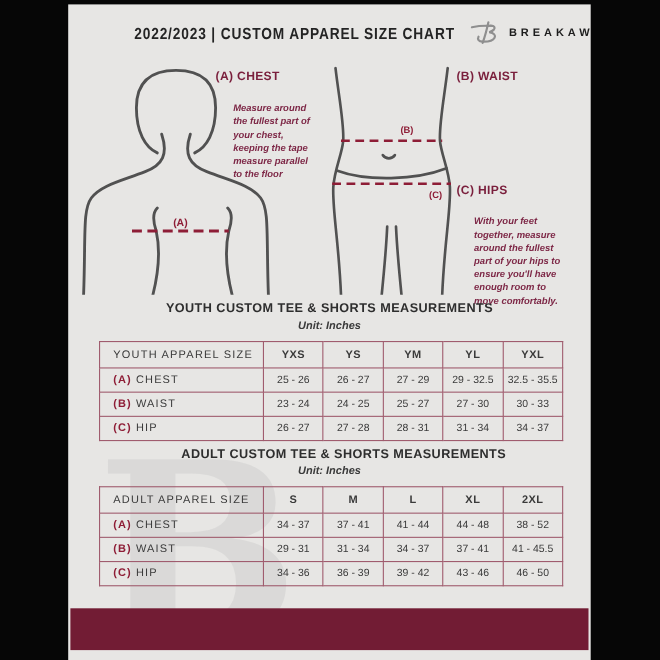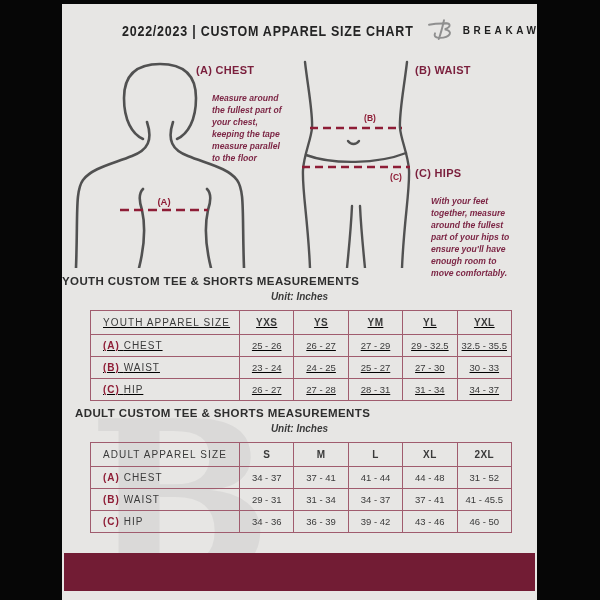--- a/index.html
+++ b/index.html
@@ -25,33 +25,33 @@
   .brand-text{font-size:10px;font-weight:700;color:#1d1d1d;letter-spacing:3.6px;}
   
   .fig{position:absolute;}
   .inst{position:absolute;}
   .inst h3{margin:0 0 6px 0;font-size:11px;font-weight:800;color:#7a1f3c;letter-spacing:0.3px;}
   .inst p{margin:16px;font-size:8.6px;font-style:italic;font-weight:600;color:#7d2746;line-height:1.4;}
   .inst-a{left:134px;top:60px;width:110px;}
   .inst-b{left:353px;top:60px;width:116px;}
   .inst-c{left:353px;top:163px;width:118px;}
   
-  .tbl-title{position:absolute;left:0;width:100%;font-size:11.5px;font-weight:700;color:#2e2e2e;letter-spacing:0.4px;}
+  .tbl-title{position:absolute;left:0;width:100%;text-align:center;font-size:11.5px;font-weight:700;color:#2e2e2e;letter-spacing:0.4px;}
   .tbl-unit{position:absolute;left:0;width:100%;text-align:center;font-size:10px;font-style:italic;font-weight:700;color:#3a3a3a;}
   table{
     position:absolute;left:28px;width:422px;border-collapse:collapse;table-layout:fixed;z-index:2;
   }
   th,td{border:1px solid #a05c6e;text-align:center;color:#3a3a3a;padding:0;}
   th{height:23px;font-size:10px;font-weight:700;letter-spacing:0.4px;}
   td{height:21px;font-size:9.5px;font-weight:400;}
   .size-col{width:136px;text-align:left;padding-left:12px;}
   th.size-col{font-weight:400;letter-spacing:1.1px;font-size:10px;}
   td.size-col{font-size:10px;letter-spacing:1px;}
   .prefix{color:#8e1d36;font-weight:800;}
-  #youth-table{top:306px;text-decoration:underline;}
+  #youth-table{top:306px;}
   #adult-table{top:438px;}
   .yt-title{top:271px;}
   .yt-unit{top:287px;}
   .at-title{top:403px;margin-left:13px;}
   .at-unit{top:419px;}
   
   .watermark{
     position:absolute;left:26px;top:404px;z-index:1;
     font-family:"DejaVu Serif", serif;font-weight:700;font-size:218px;line-height:0.85;
     color:#c9c9c9;opacity:0.42;pointer-events:none;
@@ -172,21 +172,21 @@
       <th>L</th>
       <th>XL</th>
       <th>2XL</th>
     </tr>
     <tr>
       <td class="size-col"><span class="prefix">(A)</span> <span>CHEST</span></td>
       <td>34 - 37</td>
       <td>37 - 41</td>
       <td>41 - 44</td>
       <td>44 - 48</td>
-      <td>31 - 52</td>
+      <td>38 - 52</td>
     </tr>
     <tr>
       <td class="size-col"><span class="prefix">(B)</span> <span>WAIST</span></td>
       <td>29 - 31</td>
       <td>31 - 34</td>
       <td>34 - 37</td>
       <td>37 - 41</td>
       <td>41 - 45.5</td>
     </tr>
     <tr>

